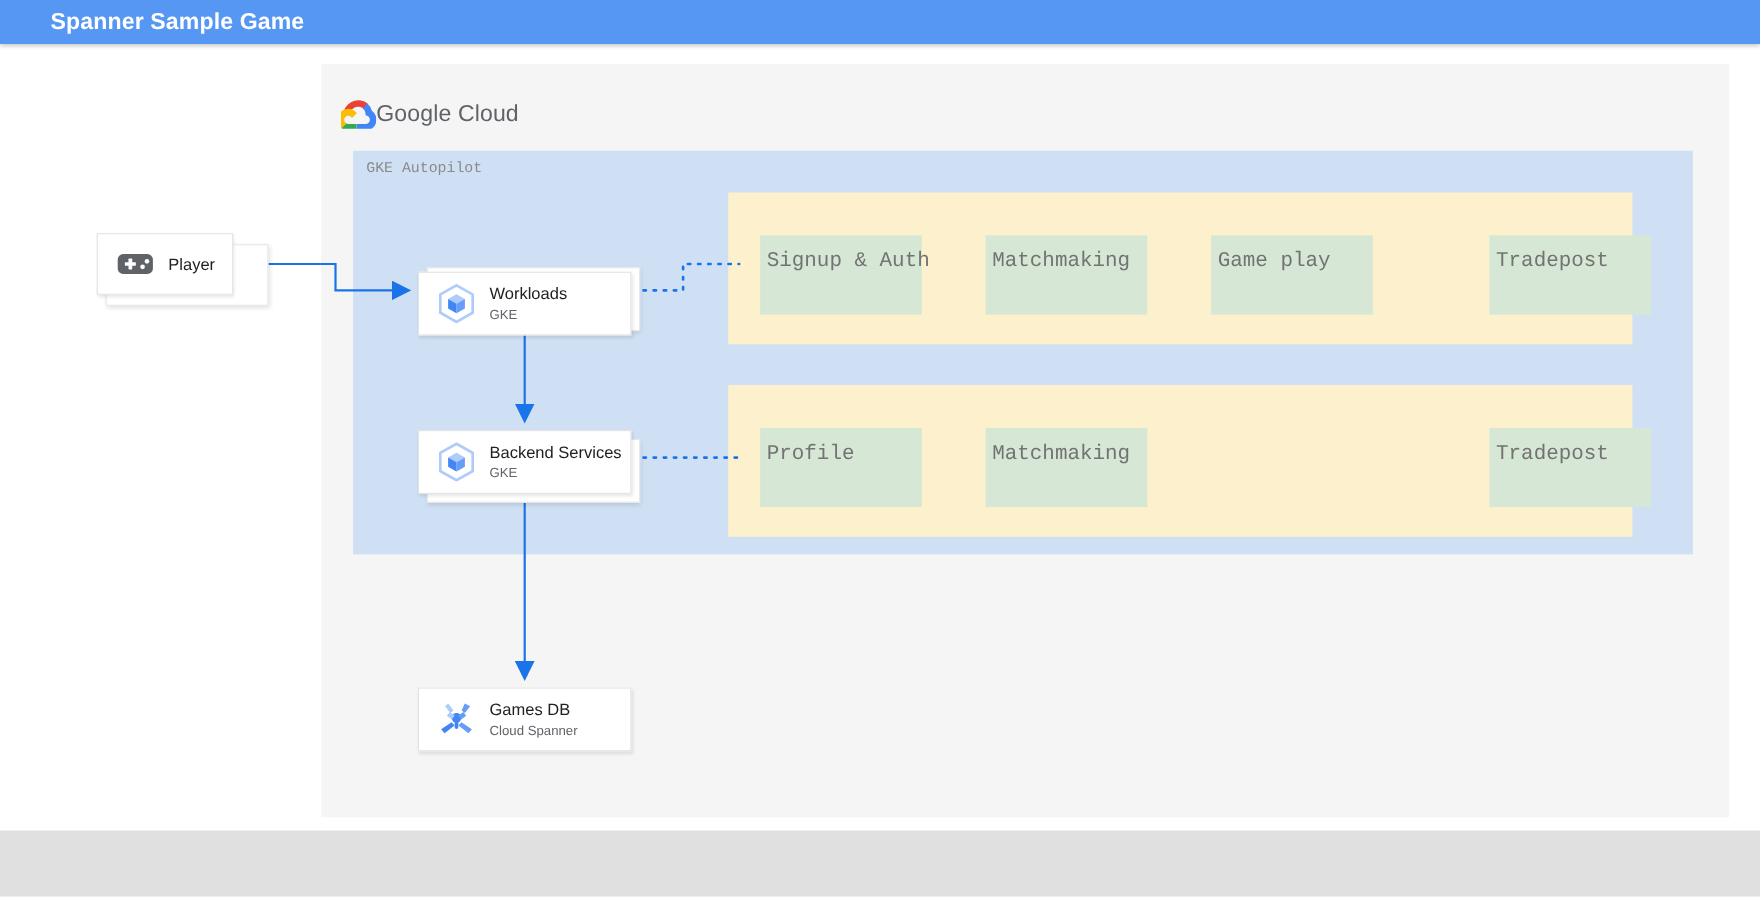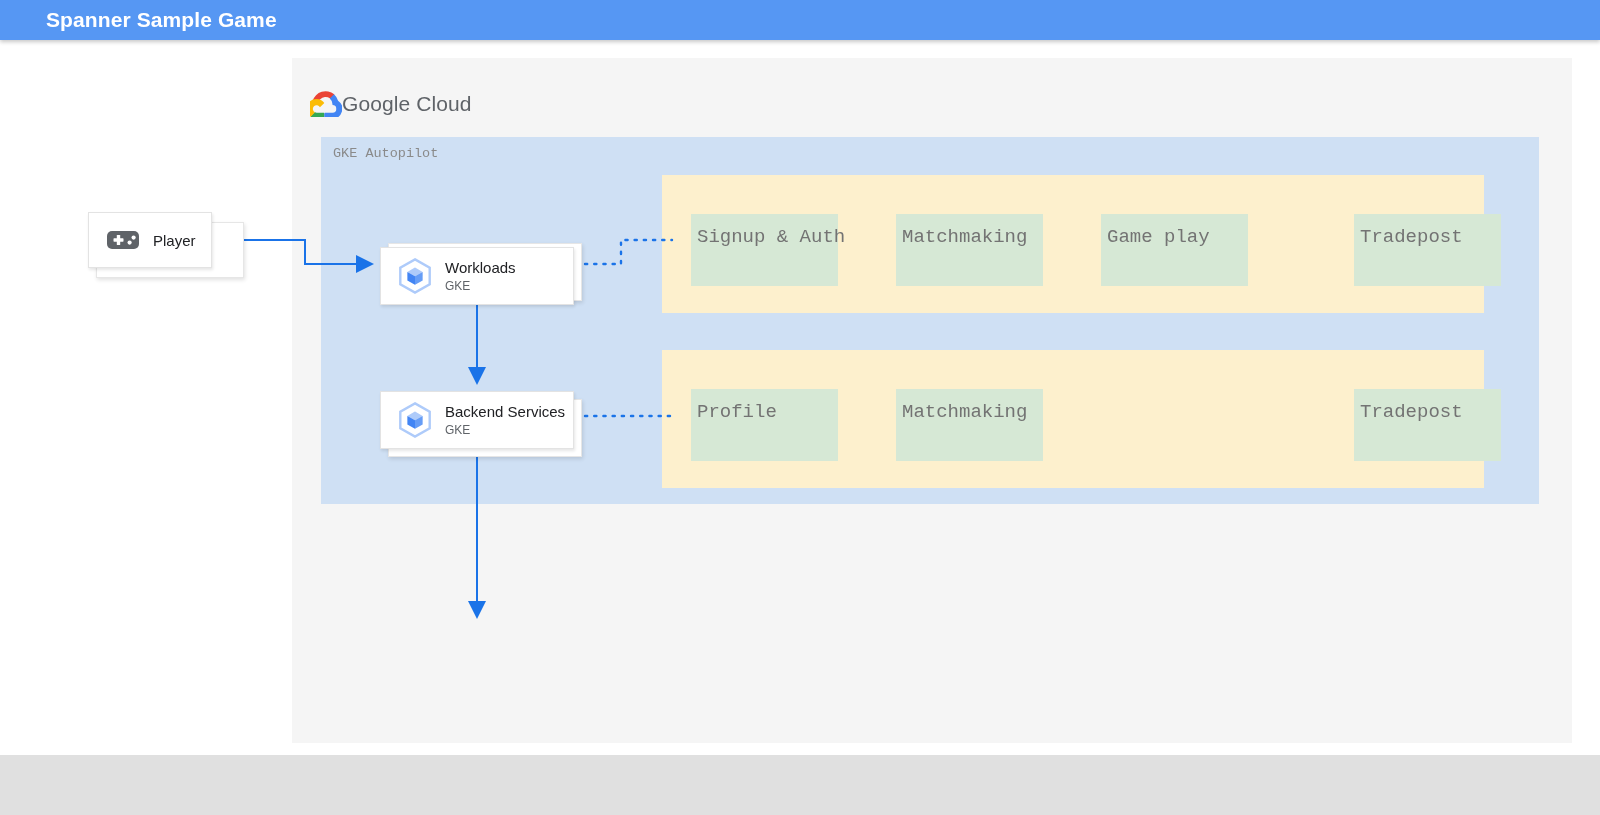--- a/index.html
+++ b/index.html
@@ -297,16 +297,34 @@
         <path d="M17 18.2 L17 26.7 L9.4 22.4 L9.4 13.9 Z" fill="#4285f4"></path>
         <path d="M17 18.2 L17 26.7 L24.6 22.4 L24.6 13.9 Z" fill="#669df6"></path>
       </svg>
     </div>
     <div class="node-text">
       <div class="node-title">Backend Services</div>
       <div class="node-sub">GKE</div>
     </div>
   </div>
 
+  <div class="node gamesdb">
+    <div class="node-icon">
+      <svg width="36" height="34" viewBox="0 0 36 34">
+        <path d="M10.5 2.5 L15.3 8.8 L12.4 11.2 L7.6 5.1 Z" fill="#aecbfa"></path>
+        <path d="M25.5 2.5 L30.4 5.1 L25.6 11.2 L22.7 8.8 Z" fill="#669df6"></path>
+        <circle cx="18" cy="15.5" r="4.4" fill="#4285f4"></circle>
+        <path d="M18 19.2 L18 24" stroke="#4285f4" stroke-width="3.4" stroke-linecap="round"></path>
+        <path d="M16.2 22.5 L7.2 29.6 L4.0 26.0 L13.6 19.6 Z" fill="#4285f4"></path>
+        <path d="M19.8 22.5 L28.8 29.6 L32.0 26.0 L22.4 19.6 Z" fill="#669df6"></path>
+        <path d="M11.8 10.2 L16.4 13.4 L13.8 17.0 L9.2 13.6 Z" fill="#aecbfa"></path>
+        <path d="M24.2 10.2 L19.6 13.4 L22.2 17.0 L26.8 13.6 Z" fill="#669df6"></path>
+      </svg>
+    </div>
+    <div class="node-text">
+      <div class="node-title">Games DB</div>
+      <div class="node-sub">Cloud Spanner</div>
+    </div>
+  </div>
 
 </div>
 
 <div class="footer-band"></div>
 
 </body></html>

